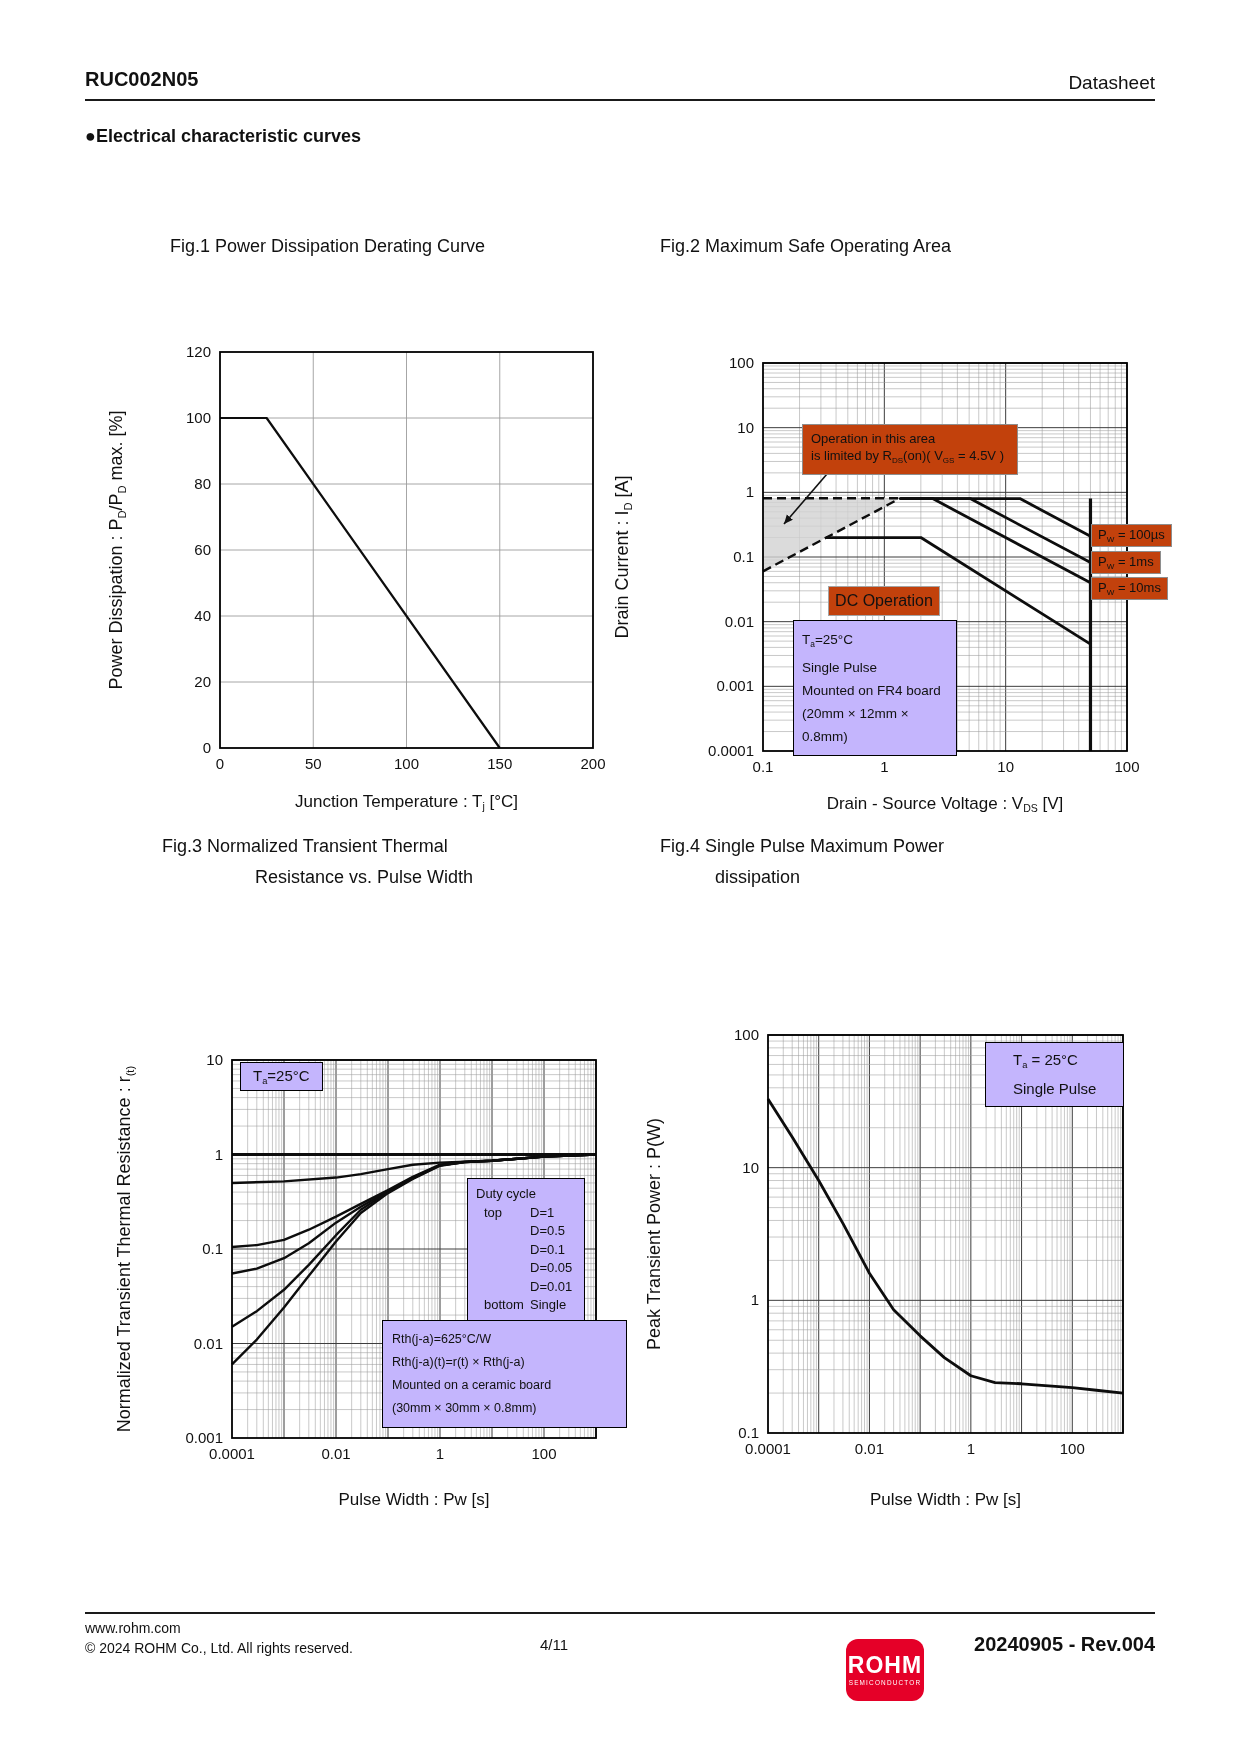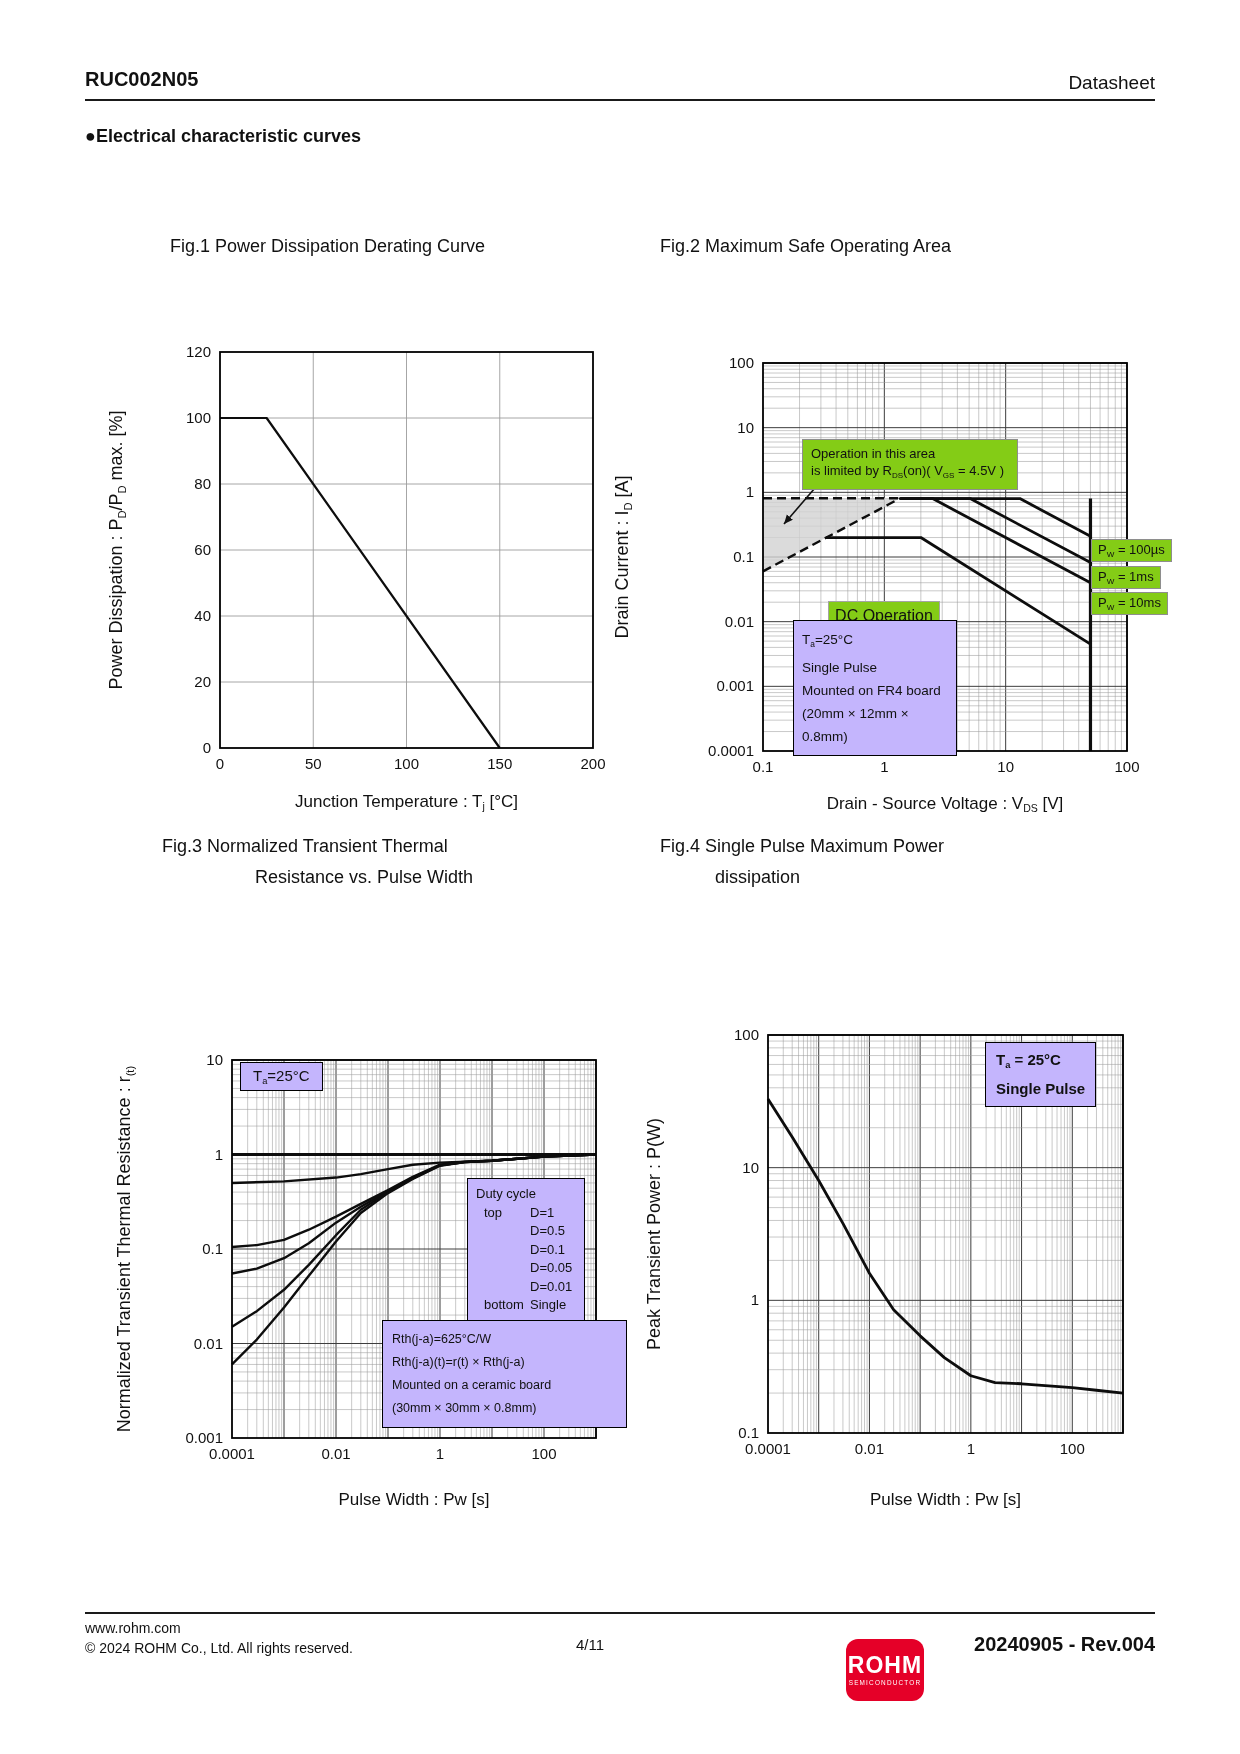--- a/index.html
+++ b/index.html
@@ -7,21 +7,21 @@
         font-family:"Liberation Sans",sans-serif;color:#111;}
   svg{position:absolute;left:0;top:0;}
   svg text{font-family:"Liberation Sans",sans-serif;font-size:15px;fill:#111;}
   .t{position:absolute;white-space:nowrap;}
   .title{font-size:18px;}
   .axis{position:absolute;font-size:17px;text-align:center;white-space:nowrap;}
   .ylab{position:absolute;white-space:nowrap;font-size:18px;
         transform:rotate(-90deg) translateX(-50%);transform-origin:0 0;}
   .sub{font-size:0.62em;vertical-align:-0.32em;}
   .box{position:absolute;background:#c4b5fd;border:1.6px solid #000;box-sizing:border-box;}
-  .lbox{position:absolute;background:#84cc16;border:1px solid #8e8e8e;box-sizing:border-box;margin-top:15px;}
+  .lbox{position:absolute;background:#c2410c;border:1px solid #8e8e8e;box-sizing:border-box;}
   .rule{position:absolute;background:#1a1a1a;}
   .duty-k{display:inline-block;width:46px;margin-left:8px;}
   .logo{position:absolute;display:flex;flex-direction:column;align-items:center;justify-content:center;}
   .logo-name{color:#fff;font-size:23px;font-weight:bold;letter-spacing:1px;line-height:22px;}
   .logo-sub{color:#fff;font-size:6.4px;letter-spacing:1.2px;margin-top:3px;}
 </style>
 </head>
 <body>
 
 <div class="page">
@@ -427,29 +427,29 @@
     <div>Rth(j-a)(t)=r(t) × Rth(j-a)</div>
     <div>Mounted on a ceramic board</div>
     <div>(30mm × 30mm × 0.8mm)</div>
   </div>
 
   <div class="t title" style="left:660px;top:836px;">Fig.4 Single Pulse Maximum Power</div>
   <div class="t title" style="left:715px;top:867px;">dissipation</div>
   <div class="ylab" style="left:644px;top:1234px;"><span>Peak Transient Power : P(W)</span></div>
   <div class="axis" style="left:768px;top:1490px;width:355px;"><span>Pulse Width : Pw [s]</span></div>
 
-  <div class="box" style="left:985px;top:1042px;padding:5px 10px;font-size:15px;line-height:24px;font-weight:bold;">
+  <div class="box" style="left:985px;top:1042px;padding:5px 27px;font-size:15px;line-height:24px;">
     <div><span>T</span><span class="sub">a</span><span> = 25°C</span></div>
     <div><span>Single Pulse</span></div>
   </div>
 
   <div class="rule" style="left:85px;top:1612px;width:1070px;height:1.5px;"></div>
   <div class="t" style="left:85px;top:1620px;font-size:14px;">www.rohm.com</div>
   <div class="t" style="left:85px;top:1640px;font-size:14px;">© 2024 ROHM Co., Ltd. All rights reserved.</div>
-  <div class="t" style="left:540px;top:1636px;width:100px;text-align:center;font-size:15px;">4/11</div>
+  <div class="t" style="left:540px;top:1636px;width:100px;text-align:left;font-size:15px;">4/11</div>
 
   <div class="logo" style="left: 846px; top: 1639px; width: 78px; height: 62px; background: rgb(229, 0, 40); border-radius: 12px;">
     <div class="logo-name">ROHM</div>
     <div class="logo-sub">SEMICONDUCTOR</div>
   </div>
 
   <div class="t" style="left:925px;top:1633px;width:230px;text-align:right;font-size:20px;font-weight:bold;">20240905 - Rev.004</div>
 
 </div>
 

